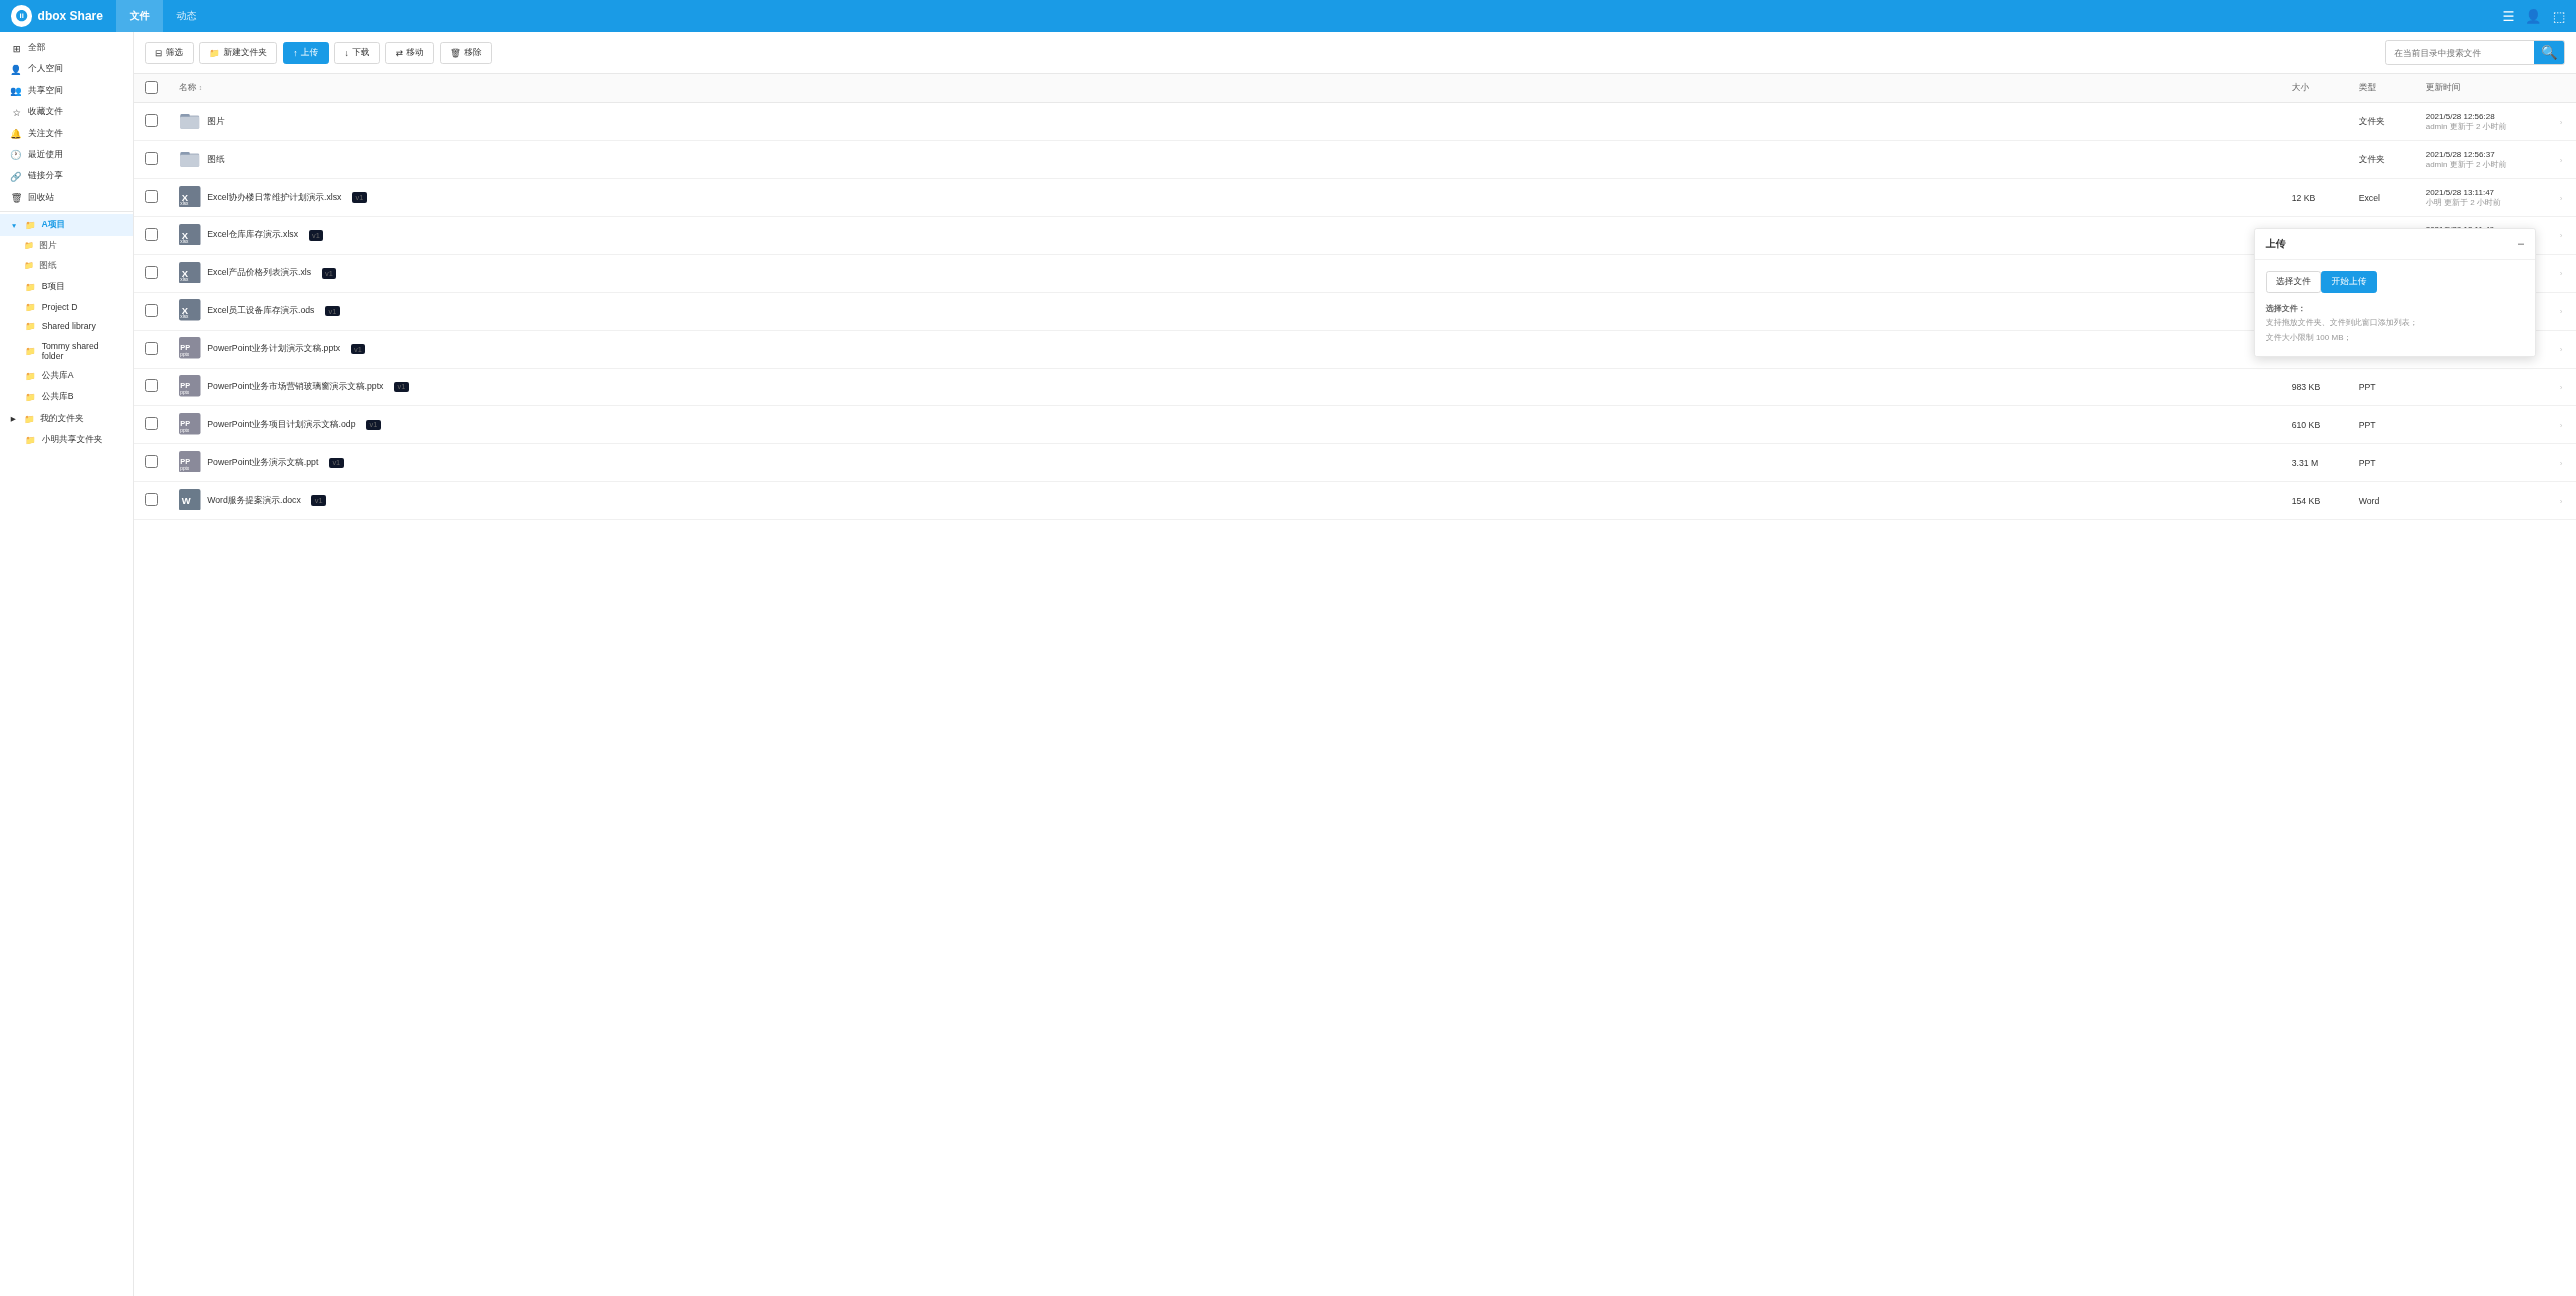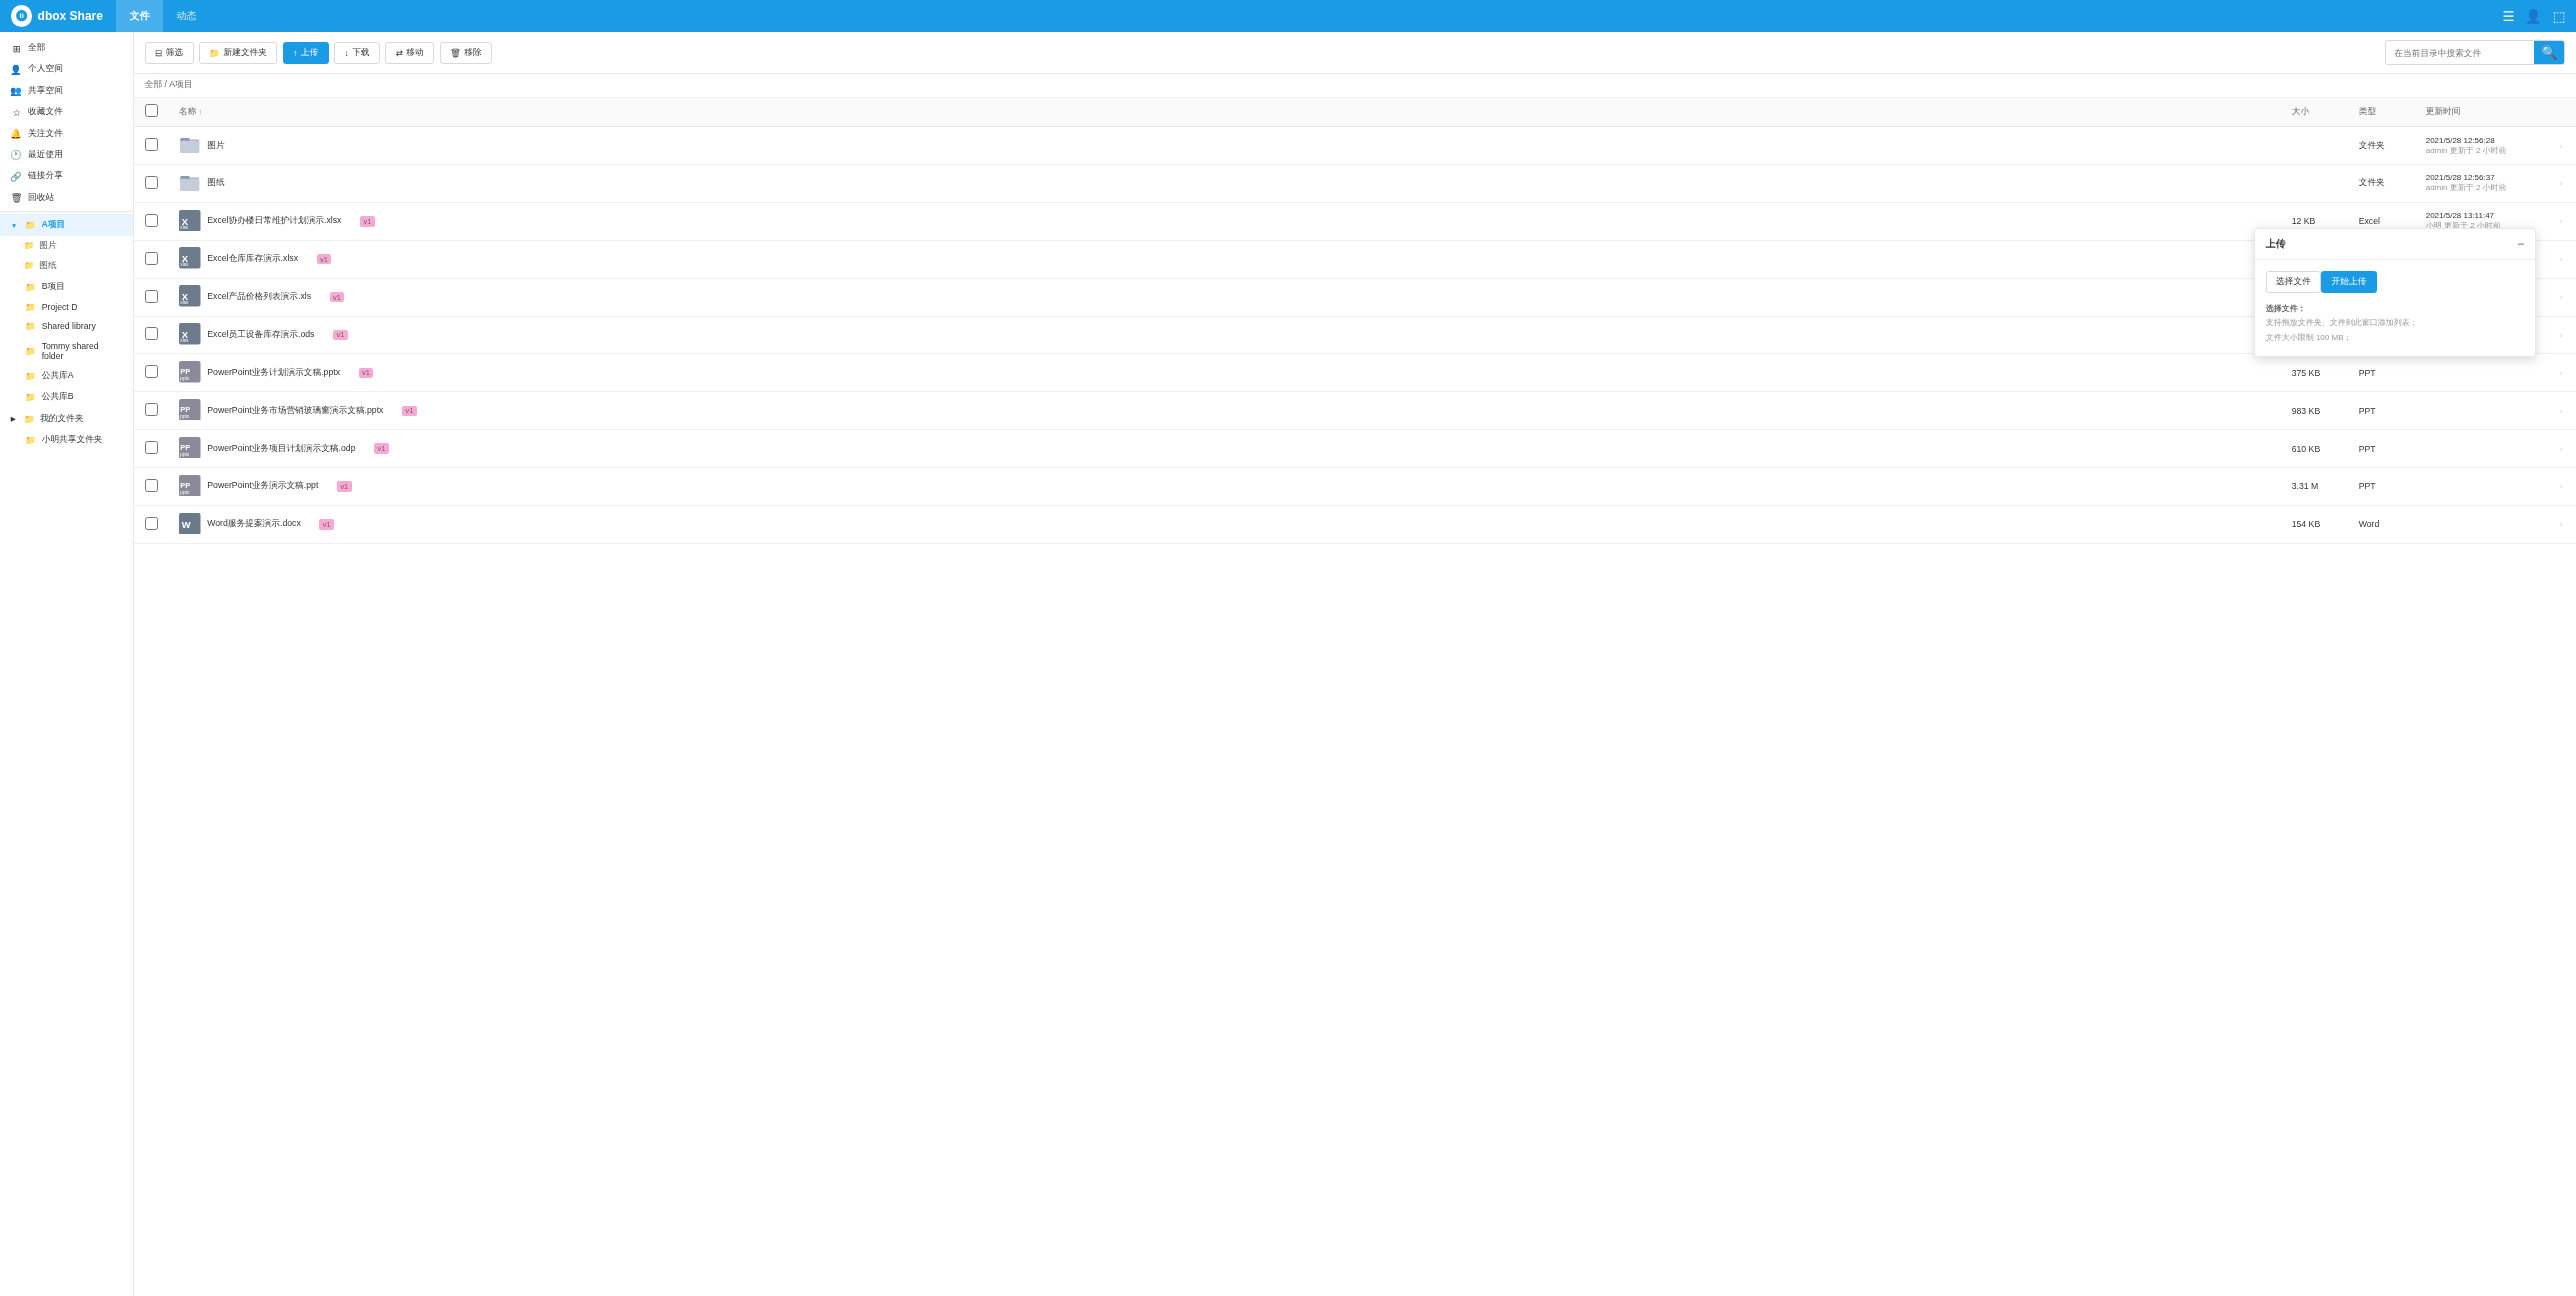--- a/index.html
+++ b/index.html
@@ -44,21 +44,21 @@
     .breadcrumb { padding: 5.4px 10.7px; font-size: 8.7px; color: #666; border-bottom: 0.7px solid #f0f0f0; }
     .breadcrumb a { color: #666; text-decoration: none; }
 
     
     .file-table { flex: 1; overflow-y: auto; }
     table { width: 100%; border-collapse: collapse; }
     thead th { padding: 6.7px 10.7px; text-align: left; font-size: 8.7px; color: #666; font-weight: normal; border-bottom: 0.7px solid #e8e8e8; background: #fafafa; position: sticky; top: 0; }
     tbody tr { border-bottom: 0.7px solid #f0f0f0; }
     td { padding: 6.7px 10.7px; font-size: 8.7px; color: #333; vertical-align: middle; }
     .file-name-cell { display: flex; align-items: center; gap: 6.7px; }
-    .version-badge { background: #f9a8d4; color: #666; font-size: 7.4px; padding: 0.7px 3.4px; border-radius: 2px; margin-left: 12px; }
+    .version-badge { background: #0f172a; color: #666; font-size: 7.4px; padding: 0.7px 3.4px; border-radius: 2px; margin-left: 4px; }
     .update-time { font-size: 8px; color: #333; }
     .update-by { font-size: 8px; color: #999; }
     .col-check { width: 27px; }
     .col-name { min-width: 268px; }
     .col-size { width: 67px; }
     .col-type { width: 67px; }
     .col-time { width: 134px; }
     .col-action { width: 27px; }
     .sort-icon { font-size: 6.7px; color: #999; }
     .chevron-icon { color: #ccc; font-size: 8px; }
@@ -216,25 +216,20 @@
       <button class="btn">
         <span>🗑</span>
         <span>移除</span>
       </button>
       <div class="search-box">
         <input class="search-input" type="text" placeholder="在当前目录中搜索文件" style="">
         <button class="search-btn">🔍</button>
       </div>
     </div>
 
-    <div class="breadcrumb">
-      <a href="#">全部</a>
-      <span> / </span>
-      <span>A项目</span>
-    </div>
 
     <div class="file-table">
       <table>
         <thead>
           <tr>
             <th class="col-check"><input type="checkbox" style=""></th>
             <th class="col-name">
               <span>名称</span>
               <span class="sort-icon"> ↕</span>
             </th>

